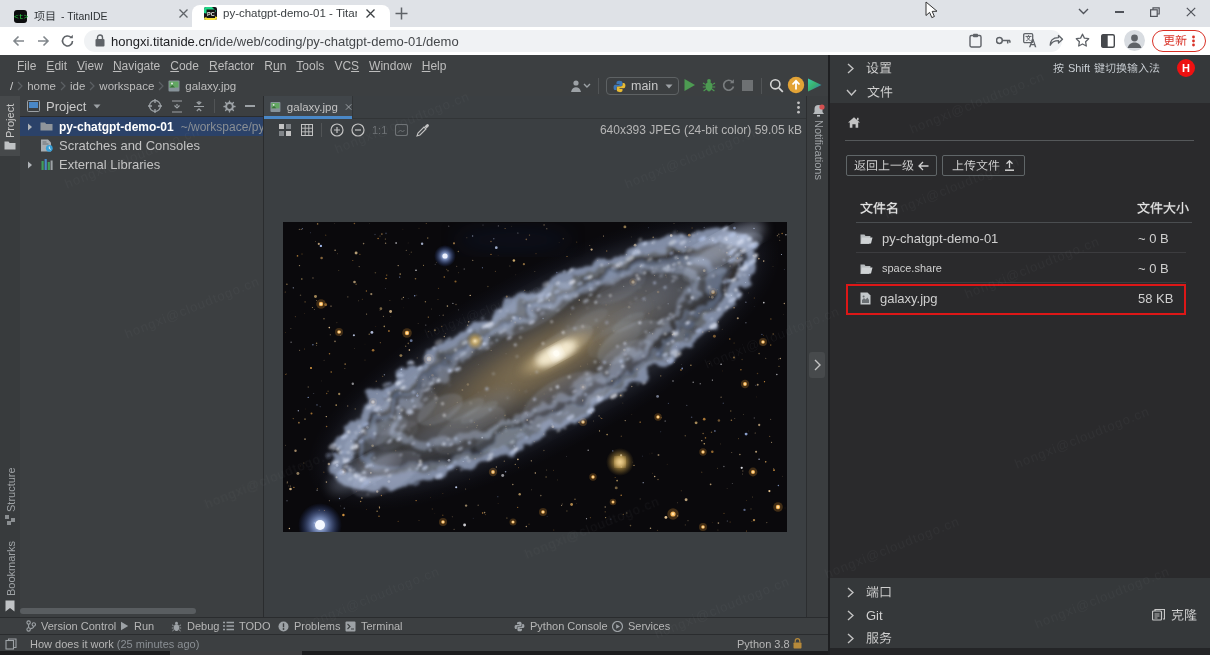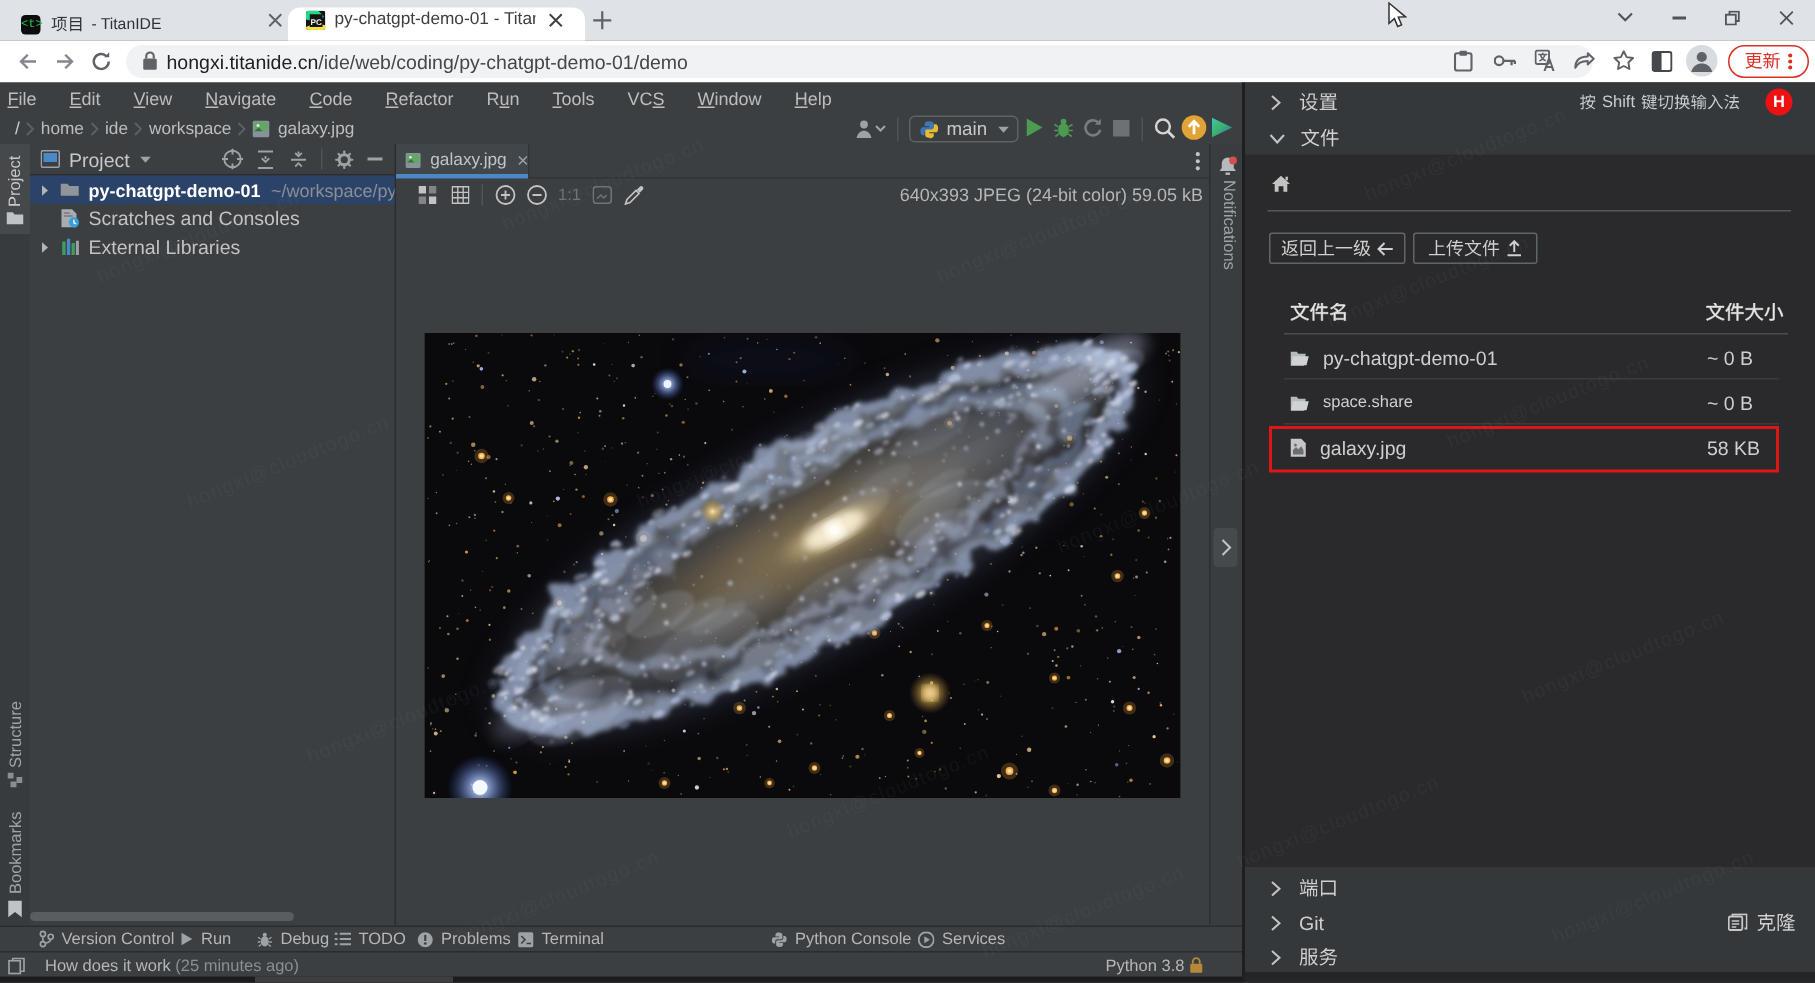--- a/index.html
+++ b/index.html
@@ -165,21 +165,21 @@
         <path transform="translate(100,0)" d="M36 -21C39 -16 43 -10 44 -5L50 -8C48 -12 44 -19 41 -24ZM14 -24C12 -17 8 -11 4 -7C6 -6 8 -4 9 -3C13 -8 17 -15 20 -22ZM55 -74V-40C55 -27 54 -10 46 2C48 3 51 6 52 7C61 -6 62 -26 62 -40V-43H78V8H85V-43H96V-50H62V-69C73 -71 84 -74 93 -77L87 -82C79 -79 66 -76 55 -74ZM21 -83C23 -80 25 -76 26 -74H6V-67H50V-74H34C32 -77 30 -81 28 -84ZM38 -67C36 -62 34 -55 32 -51H5V-44H25V-34H5V-27H25V-2C25 -1 25 -0 24 -0C23 -0 20 -0 16 -0C17 1 18 4 18 6C23 6 27 6 29 5C31 4 32 2 32 -2V-27H51V-34H32V-44H52V-51H39C41 -55 43 -60 45 -65ZM13 -65C15 -61 16 -55 16 -51L23 -52C22 -56 21 -62 19 -66Z"></path>
       </g>
     </svg>
     <svg style="margin-left:5px" width="3" height="12" viewBox="0 0 3 12">
       <circle cx="1.5" cy="2" r="1.4" fill="#d93025"></circle>
       <circle cx="1.5" cy="6" r="1.4" fill="#d93025"></circle>
       <circle cx="1.5" cy="10" r="1.4" fill="#d93025"></circle>
     </svg>
   </div>
 <div id="ide" class="abs">
-    <div id="menubar" class="abs row" style="padding-left:5px;gap:22px">
+    <div id="menubar" class="abs row" style="padding-left:17px;gap:10px">
       <span class="menu-item"><span style="text-decoration:underline">F</span>ile</span>
       <span class="menu-item"><span style="text-decoration:underline">E</span>dit</span>
       <span class="menu-item"><span style="text-decoration:underline">V</span>iew</span>
       <span class="menu-item"><span style="text-decoration:underline">N</span>avigate</span>
       <span class="menu-item"><span style="text-decoration:underline">C</span>ode</span>
       <span class="menu-item"><span style="text-decoration:underline">R</span>efactor</span>
       <span class="menu-item">R<span style="text-decoration:underline">u</span>n</span>
       <span class="menu-item"><span style="text-decoration:underline">T</span>ools</span>
       <span class="menu-item">VC<span style="text-decoration:underline">S</span></span>
       <span class="menu-item"><span style="text-decoration:underline">W</span>indow</span>

